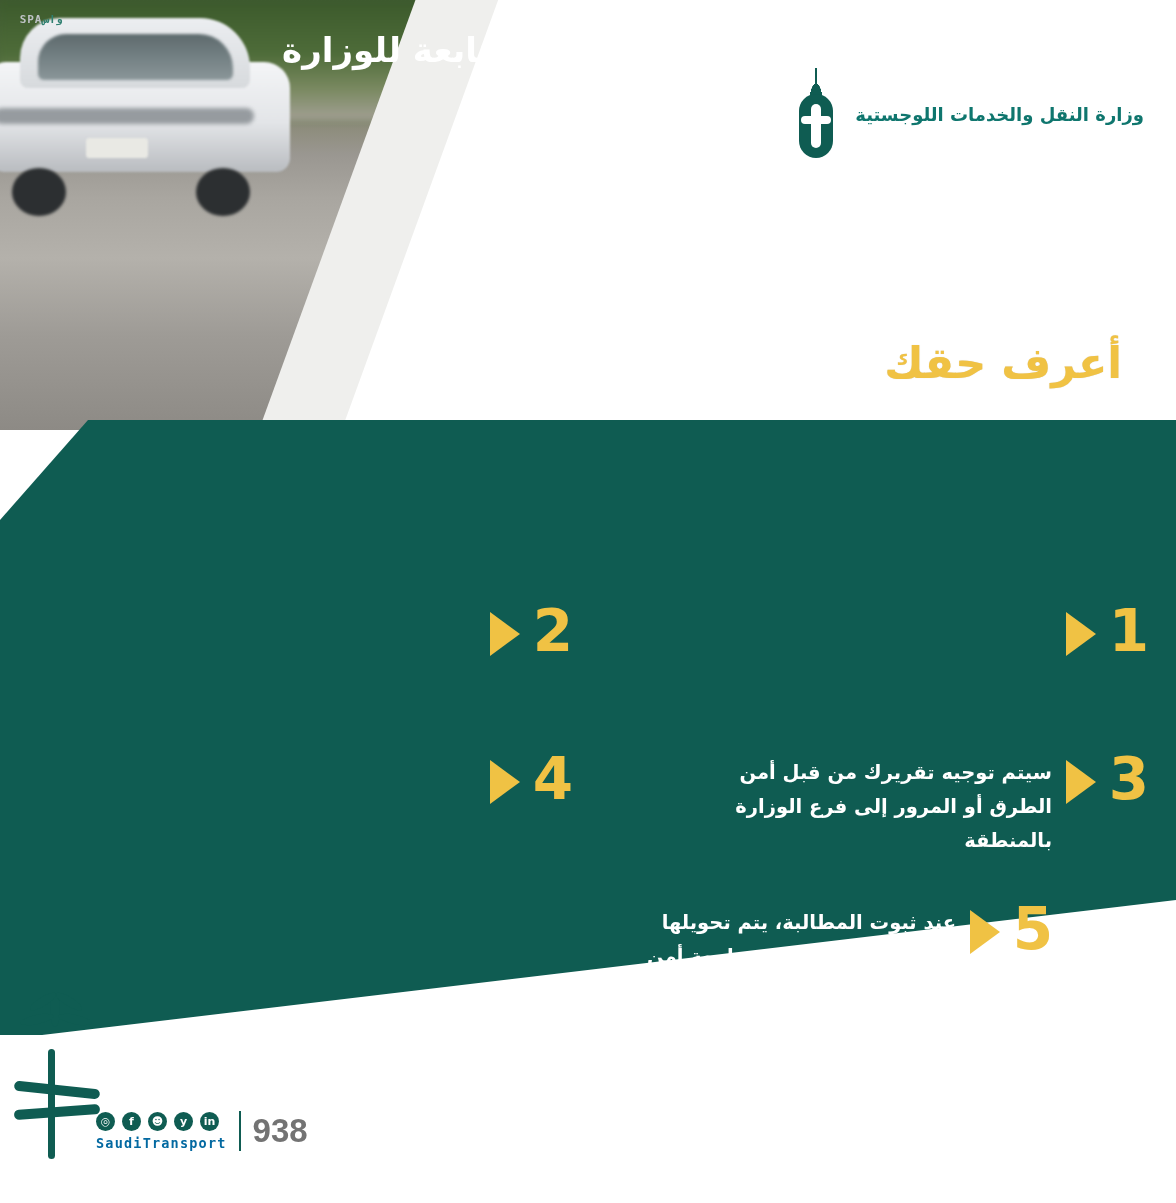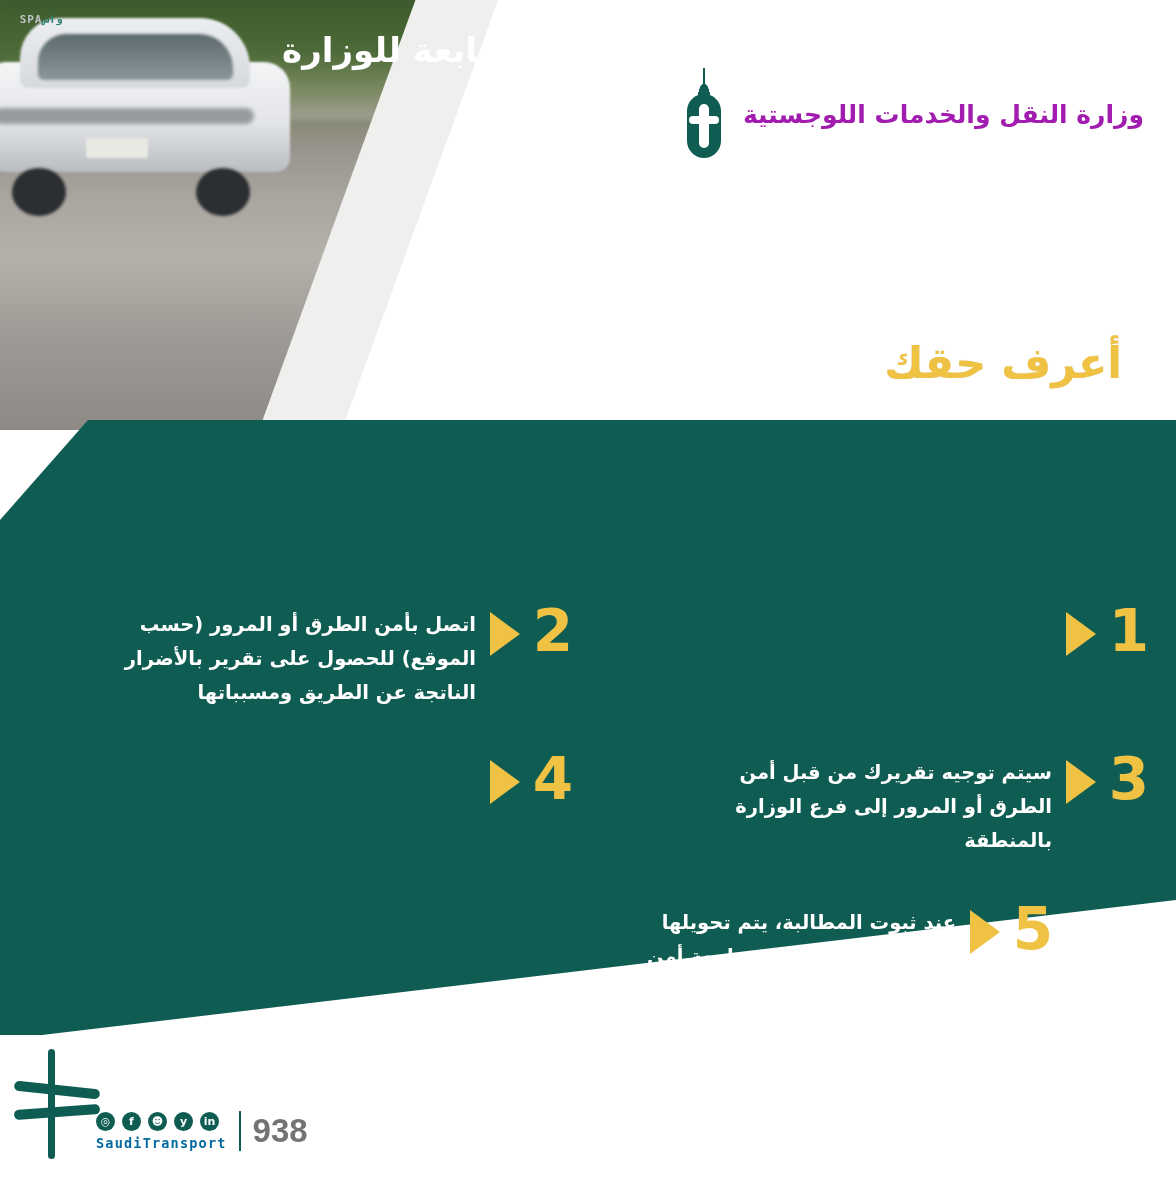--- a/index.html
+++ b/index.html
@@ -124,21 +124,21 @@
   .spa-logo span:first-child{color:#2f7f70;}
   .spa-logo span:last-child{color:#bfc3c6;}
 
   
   .ministry{
     position:absolute;right:32px;top:68px;
     display:flex;align-items:center;gap:16px;direction:rtl;
   }
   .ministry-text{text-align:right;}
   .ministry-ar{
-    font-size:25px;font-weight:bold;color:#a21caf;letter-spacing:0;white-space:nowrap;
+    font-size:18px;font-weight:bold;color:#0f766e;letter-spacing:0;white-space:nowrap;
   }
   .ministry-en{
     font-size:14.5px;font-weight:bold;color:#1a1a1a;margin-top:5px;white-space:nowrap;
     font-family:"Liberation Sans",sans-serif;letter-spacing:.2px;
   }
   .ministry-mark{
     width:46px;height:92px;position:relative;
   }
   .ministry-mark .palm{
     position:absolute;left:11px;top:0;width:24px;height:34px;
@@ -328,21 +328,20 @@
   <div class="steps">
 
     <div class="step step1">
       <div class="num">1</div>
       <div class="arrow"></div>
     </div>
 
     <div class="step step2">
       <div class="num">2</div>
       <div class="arrow"></div>
-      <div class="txt">اتصل بأمن الطرق أو المرور (حسب الموقع) للحصول على تقرير بالأضرار الناتجة عن الطريق ومسبباتها</div>
     </div>
 
     <div class="step step3">
       <div class="num">3</div>
       <div class="arrow"></div>
       <div class="txt">سيتم توجيه تقريرك من قبل أمن الطرق أو المرور إلى فرع الوزارة بالمنطقة</div>
     </div>
 
     <div class="step step4">
       <div class="num">4</div>

